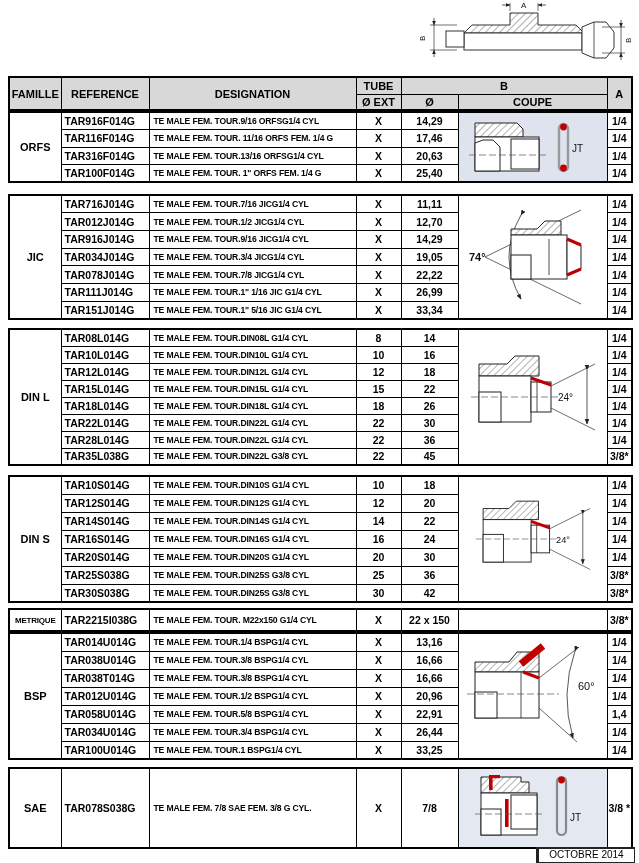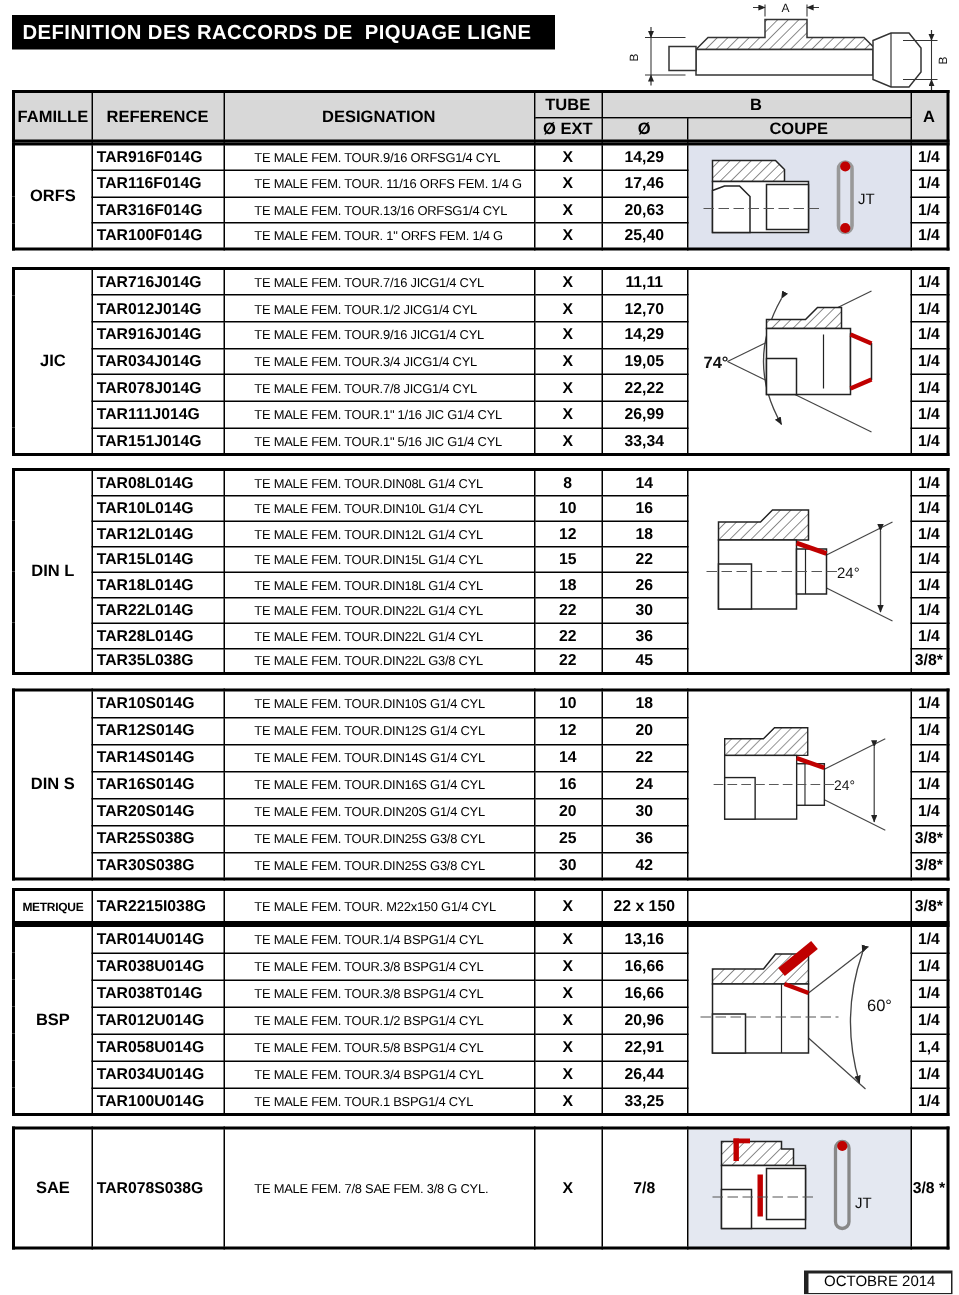--- a/index.html
+++ b/index.html
@@ -2,46 +2,45 @@
 <html><head>
 <meta charset="utf-8">
 <style>
   * { margin:0; padding:0; box-sizing:border-box; }
   html,body { background:#fff; }
   body { width:639px; height:863px; position:relative; font-family:"Liberation Sans",sans-serif; color:#000; }
   .page { position:absolute; inset:0; background:#fff; overflow:hidden; }
   .title { position:absolute; left:8px; top:10px; background:#000; color:#fff; font-weight:bold;
            font-size:13.5px; padding:4px 16px 4px 7px; letter-spacing:.3px; white-space:pre; }
   .top-diagram { position:absolute; right:2px; top:1px; width:220px; height:68px; }
-  .tablewrap { position:absolute; left:8px; top:60px; width:570px; }
+  .tablewrap { position:absolute; left:8px; top:76px; width:570px; }
   table.grid { border-collapse:collapse; table-layout:fixed; width:623px; border:2px solid #000; }
   table.grid td, table.grid th { border:1px solid #000; overflow:hidden; white-space:nowrap; }
   table.header th { background:#d8d8d8; font-size:11px; font-weight:bold; height:16px; text-align:center; }
   td.fam  { font-weight:bold; font-size:11px; text-align:center; }
   td.fam.small { font-size:8px; letter-spacing:-.2px; }
   td.ref  { font-weight:bold; font-size:10.5px; padding-left:3px; }
-  td.des  { font-weight:normal; font-size:8.6px; padding-left:20px; letter-spacing:-.15px; }
+  td.des  { font-weight:bold; font-size:8.6px; padding-left:4px; letter-spacing:-.15px; }
   td.tube, td.diam { text-align:center; font-size:10.5px; font-weight:bold; }
   td.acol { text-align:center; font-size:10.5px; font-weight:bold; }
   td.coupe { text-align:right; vertical-align:middle; padding:0; }
   td.coupe svg { display:block; margin:2px auto; }
   .footnote { position:absolute; left:8px; top:842px; font-size:11.5px; font-weight:bold; }
   .footnote .code { font-weight:bold; }
   .datebox { position:absolute; right:4px; top:847px; width:99px; height:16px;
              border:1px solid #222; border-left:3px solid #222; border-top:2px solid #222;
              font-size:10px; text-align:center; line-height:12px; }
   svg text.dwg { font-size:10px; font-family:"Liberation Sans",sans-serif; fill:#111; }
   svg text.dims { font-size:8px; font-family:"Liberation Sans",sans-serif; fill:#111; }
 </style>
 </head>
 <body>
 
 <div class="page">
 
-  <div class="title">DEFINITION DES RACCORDS DE  PIQUAGE LIGNE</div>
 
   <div class="top-diagram" id="topDiagram"><svg width="220" height="68" viewBox="0 0 220 68">
         <defs>
  <pattern id="hT" width="5" height="5" patternUnits="userSpaceOnUse" patternTransform="rotate(45)">
    <rect width="5" height="5" fill="#fff"></rect>
             <line x1="0" y1="0" x2="0" y2="5" stroke="#666" stroke-width="1"></line>
  </pattern>
  <marker id="hTm" markerWidth="7" markerHeight="7" refX="5.5" refY="2.5" orient="auto">
    <path d="M0,0 L6,2.5 L0,5 z" fill="#222"></path>
           </marker>

